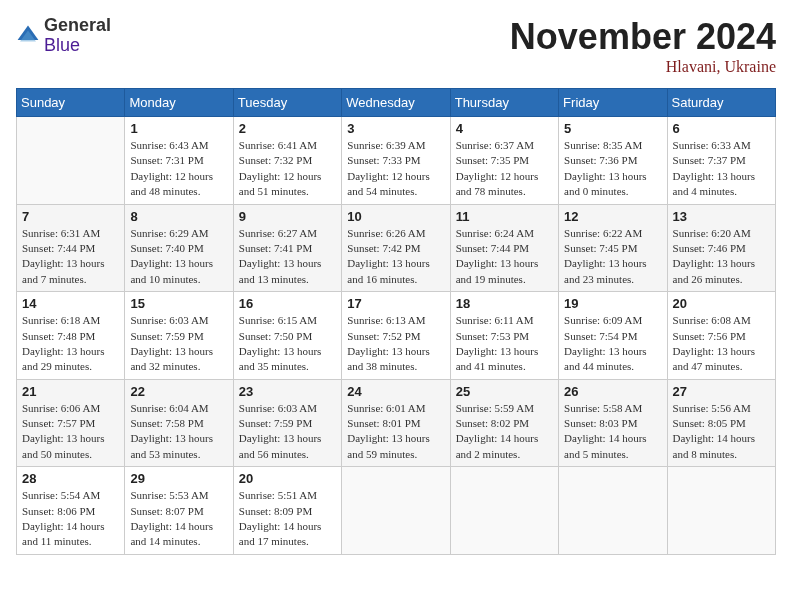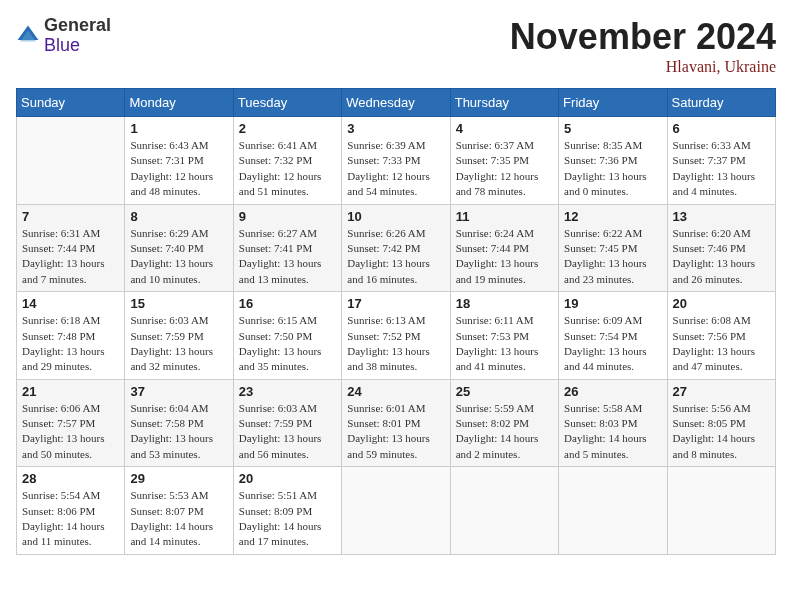--- a/index.html
+++ b/index.html
@@ -206,21 +206,21 @@
           <span class="day-num">20</span>
           <div class="day-info"><span>Sunrise: 6:08 AM</span><br><span>Sunset: 7:56 PM</span><br><span>Daylight: 13 hours and 47 minutes.</span></div>
         </td>
       </tr>
       <tr>
         <td>
           <span class="day-num">21</span>
           <div class="day-info"><span>Sunrise: 6:06 AM</span><br><span>Sunset: 7:57 PM</span><br><span>Daylight: 13 hours and 50 minutes.</span></div>
         </td>
         <td>
-          <span class="day-num">37</span>
+          <span class="day-num">22</span>
           <div class="day-info"><span>Sunrise: 6:04 AM</span><br><span>Sunset: 7:58 PM</span><br><span>Daylight: 13 hours and 53 minutes.</span></div>
         </td>
         <td>
           <span class="day-num">23</span>
           <div class="day-info"><span>Sunrise: 6:03 AM</span><br><span>Sunset: 7:59 PM</span><br><span>Daylight: 13 hours and 56 minutes.</span></div>
         </td>
         <td>
           <span class="day-num">24</span>
           <div class="day-info"><span>Sunrise: 6:01 AM</span><br><span>Sunset: 8:01 PM</span><br><span>Daylight: 13 hours and 59 minutes.</span></div>
         </td>

